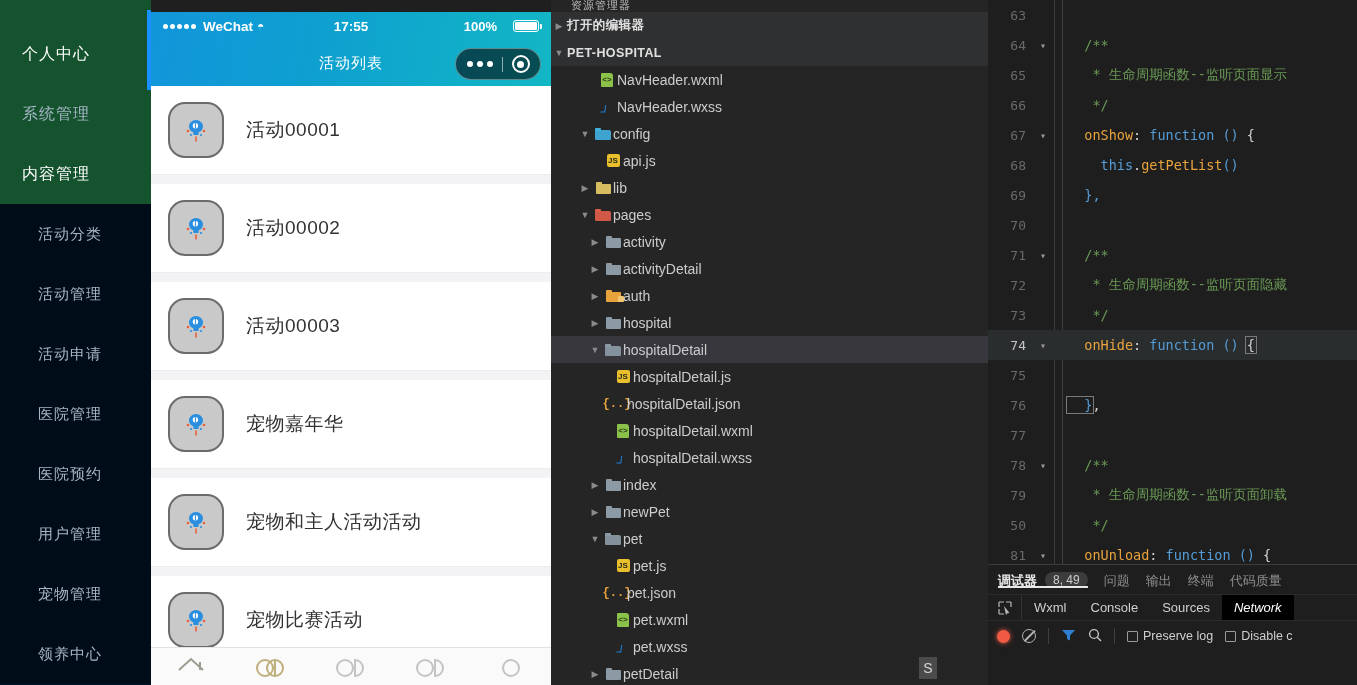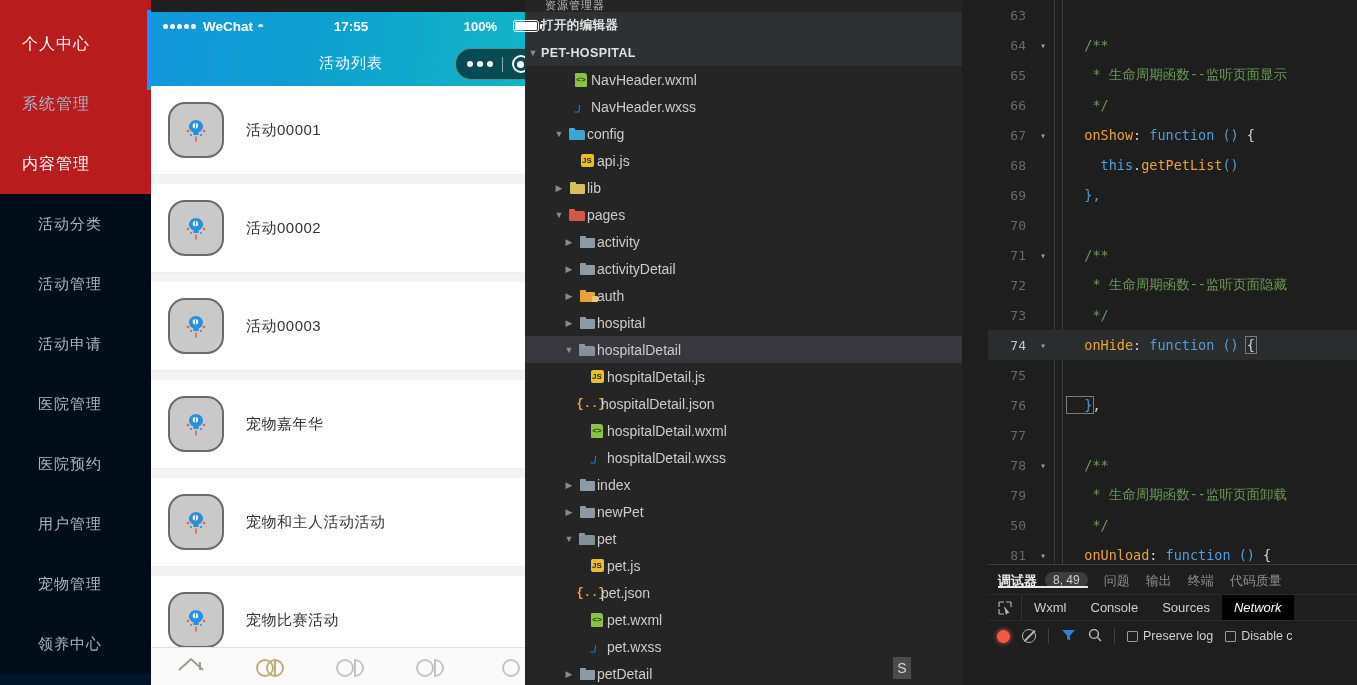--- a/index.html
+++ b/index.html
@@ -11,21 +11,21 @@
   }
   .root { position: relative; width: 1357px; height: 685px; }
 
   
   .admin-sidebar {
     position: absolute; left: 0; top: 0;
     width: 151px; height: 685px;
     background: #001529;
     overflow: hidden;
   }
-  .admin-top { background: #b91c1c; padding-top: 14px; }
+  .admin-top { background: #14532d; padding-top: 24px; }
   .admin-item {
     height: 60px;
     display: flex; align-items: center;
     padding-left: 22px;
     color: #a6b6c6;
     font-size: 16px;
     letter-spacing: 1px;
     cursor: pointer;
   }
   .admin-item.active-top { color: #ffffff; }
@@ -122,35 +122,35 @@
   .pet-ico {
     width: 56px; height: 56px;
     background: #c9c9c9;
     border: 2px solid #6b6b6b;
     border-radius: 17px;
     flex: none;
     position: relative;
     display: flex; align-items: center; justify-content: center;
   }
   .pet-ico svg { display: block; }
-  .sim-label { margin-left: 22px; font-size: 15px; color: #333; letter-spacing: 0.5px; }
+  .sim-label { margin-left: 22px; font-size: 19px; color: #333; letter-spacing: 0.5px; }
   .sim-filler { background: #f3f3f5; height: 52px; }
   .sim-tabbar {
     position: absolute; bottom: 0; left: 0; right: 0;
     height: 38px;
     background: #fafafa;
     border-top: 1px solid #e3e3e3;
     display: flex; align-items: flex-start; justify-content: space-around;
     padding-top: 6px;
   }
   .tab-ico { width: 46px; display: flex; justify-content: center; }
 
   
   .explorer {
-    position: absolute; left: 525px; top: 0;
+    position: absolute; left: 551px; top: 0;
     width: 437px; height: 685px;
     background: #252526;
     color: #cccccc;
     font-size: 13px;
     overflow: hidden;
   }
   .exp-title {
     height: 12px;
     color: #bbbbbb;
     font-size: 11px;

